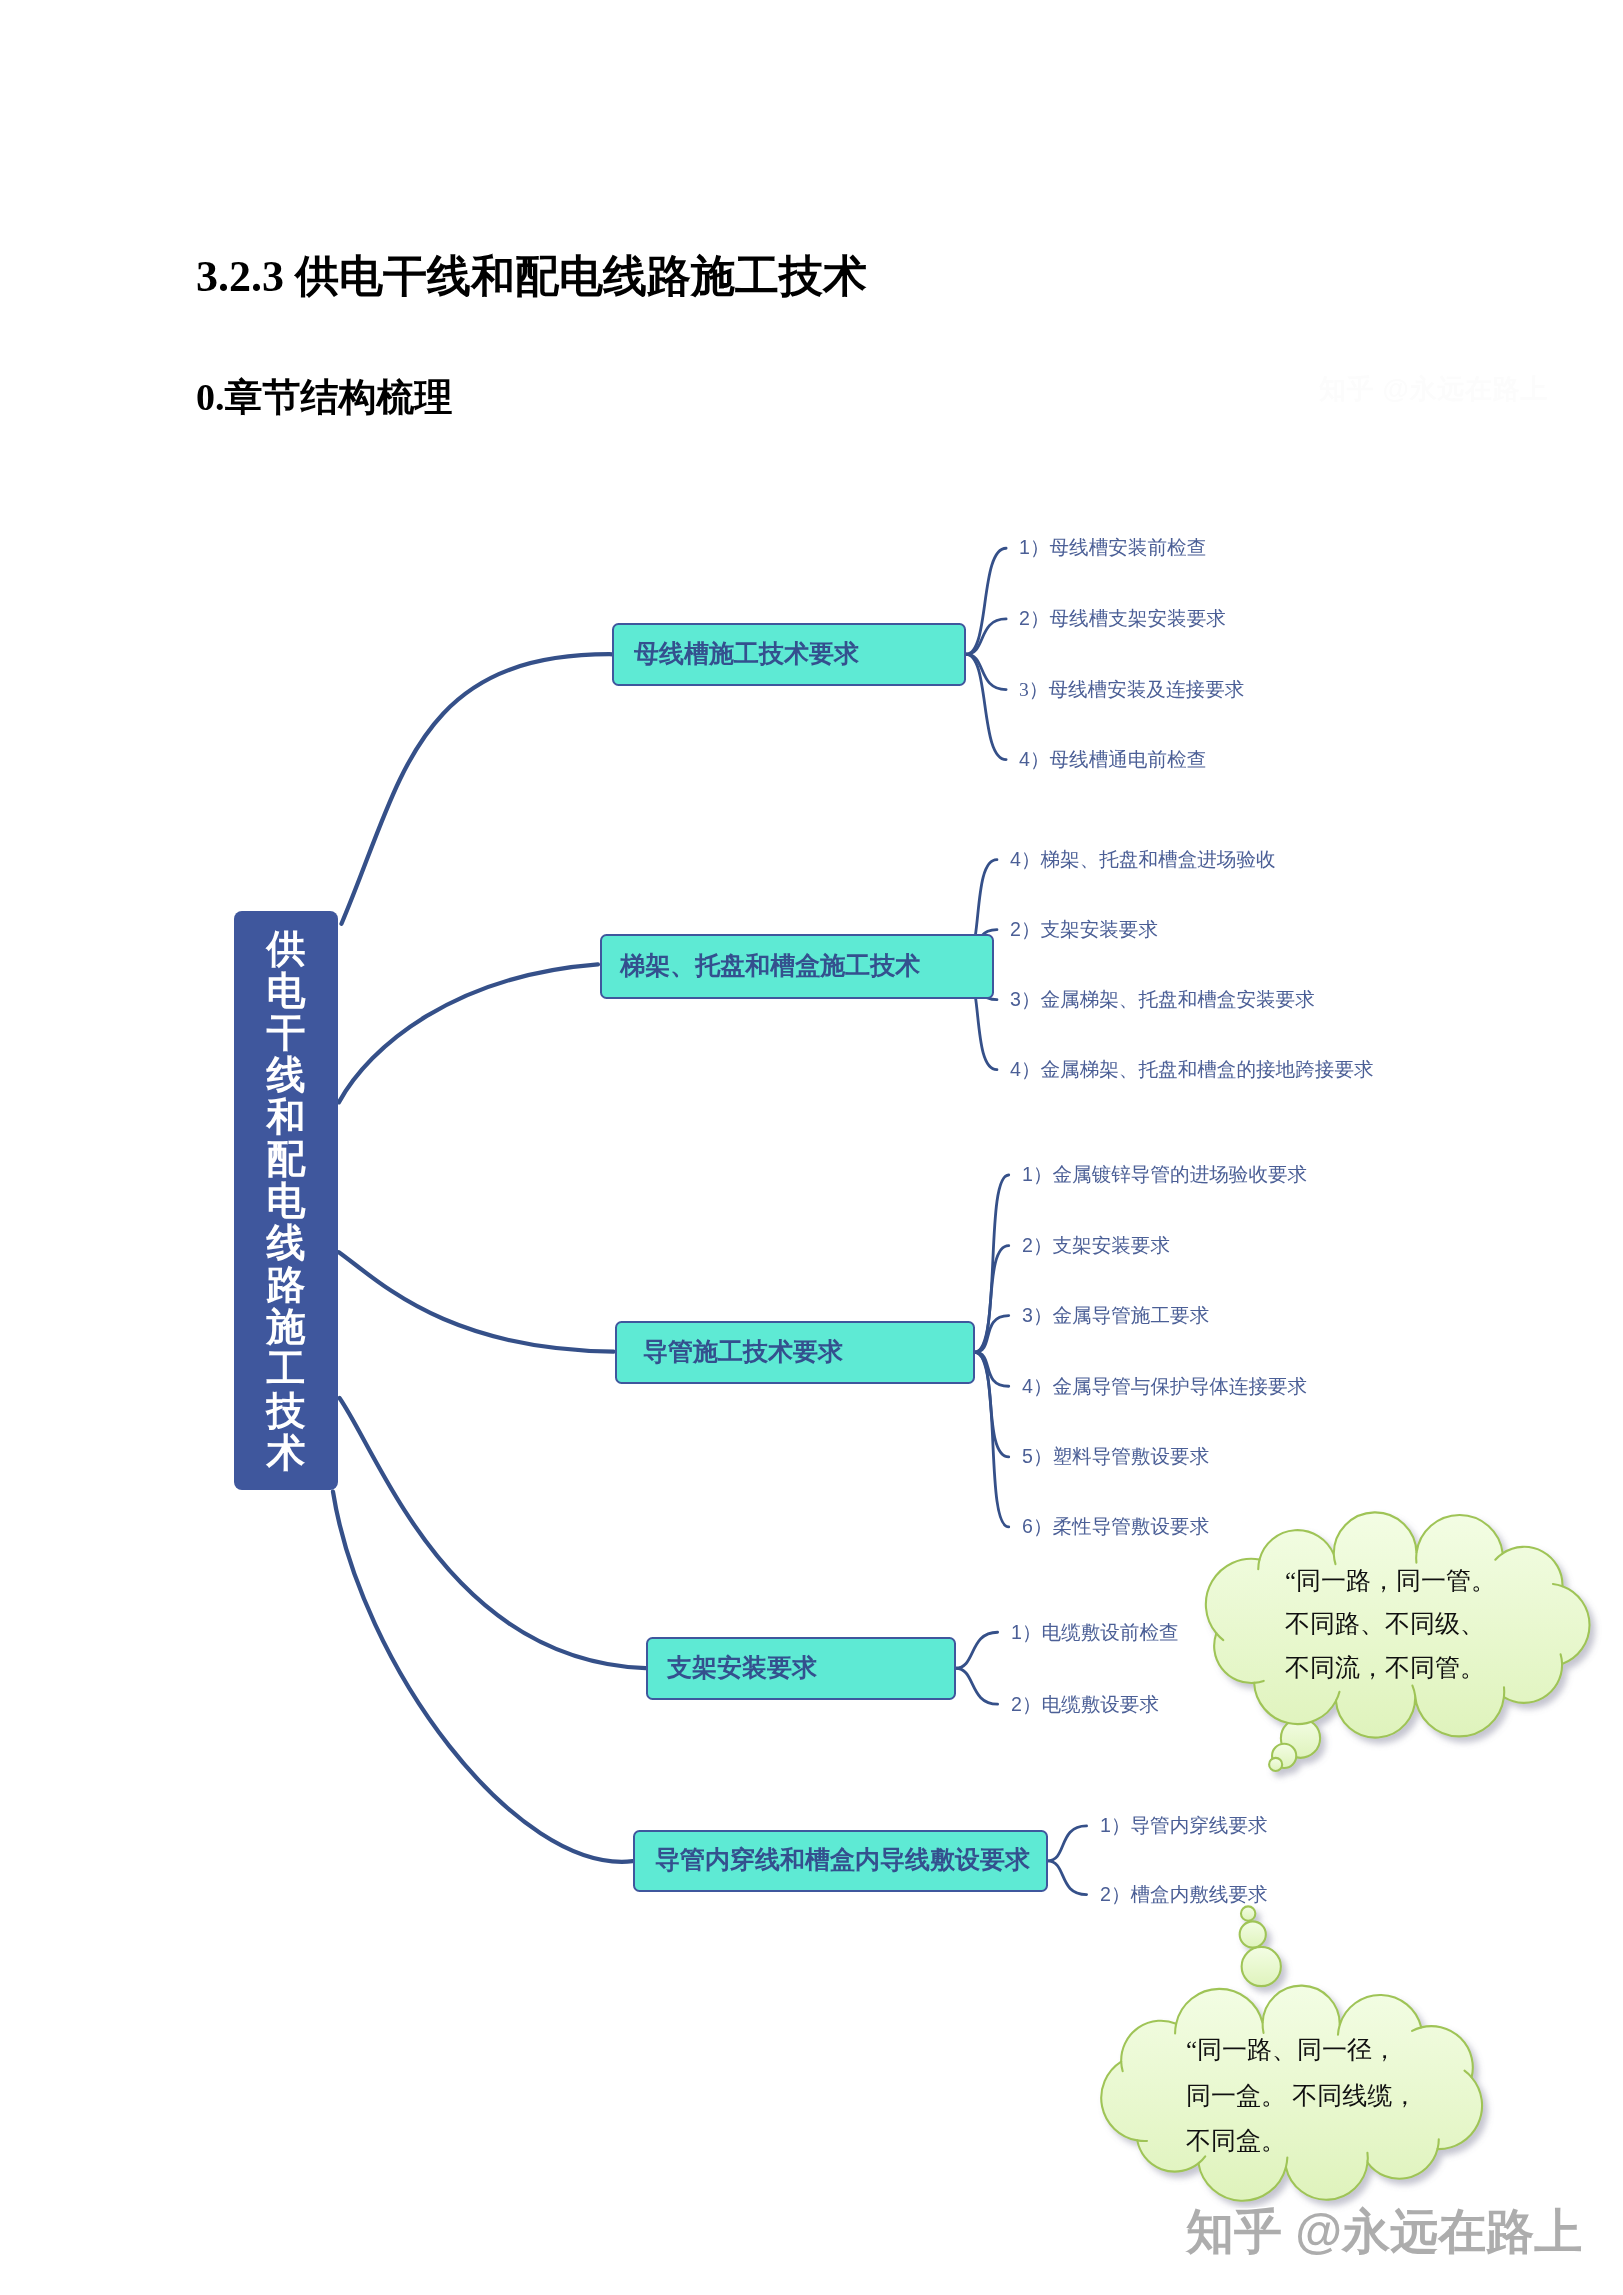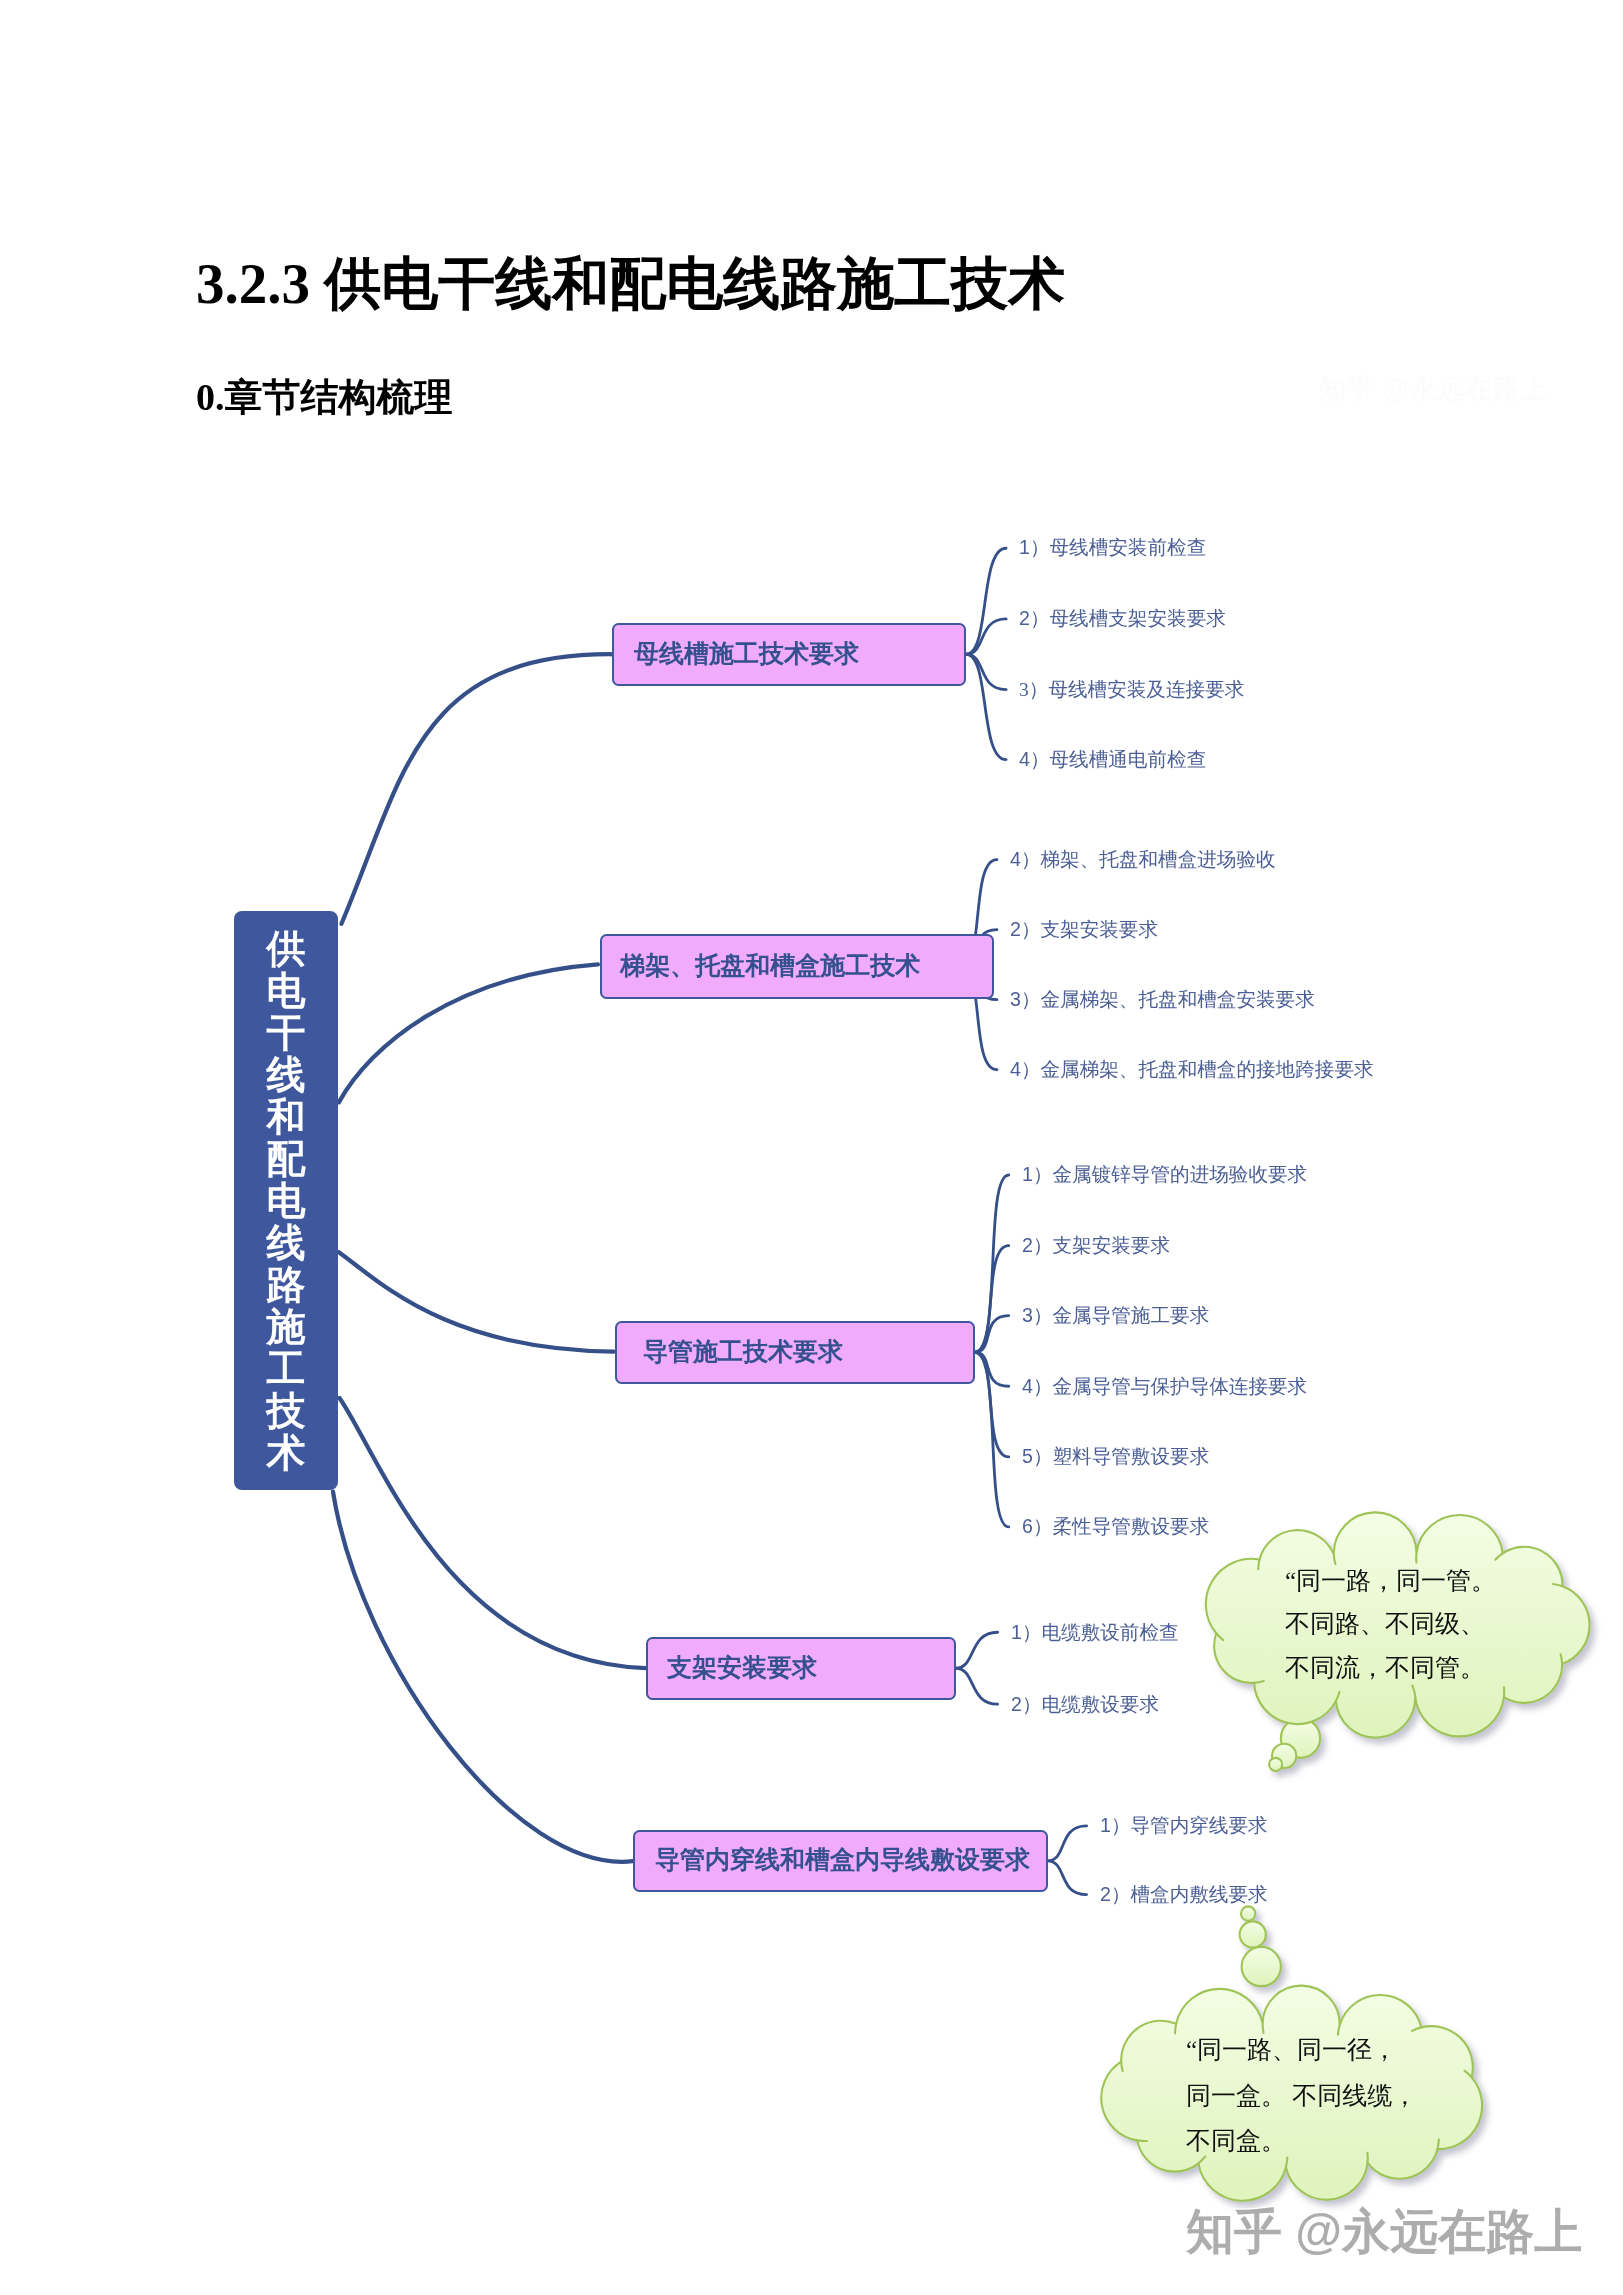--- a/index.html
+++ b/index.html
@@ -1,29 +1,29 @@
 <!DOCTYPE html>
 <html style="font-size:10.5px"><head>
 <meta charset="utf-8">
 <title>3.2.3 供电干线和配电线路施工技术</title>
 <style>
   html,body{margin:0;padding:0;background:#ffffff;}
   body{width:1623px;height:2295px;overflow:hidden;}
   .page{position:relative;width:1623px;height:2295px;background:#ffffff;
         font-family:"Liberation Sans",sans-serif;}
   .title{position:absolute;left:196px;top:255px;font-family:"Liberation Serif",serif;
-         font-weight:bold;font-size:57px;line-height:1;color:#000000;white-space:nowrap;}
+         font-weight:bold;font-size:44px;line-height:1;color:#000000;white-space:nowrap;}
   .subtitle{position:absolute;left:196px;top:378px;font-family:"Liberation Serif",serif;
          font-weight:bold;font-size:38px;line-height:1;color:#000000;white-space:nowrap;}
   svg.layer{position:absolute;left:0;top:0;width:1623px;height:2295px;}
   .rootbox{position:absolute;border-radius:7.9px;background:#3F579D;color:#ffffff;
            font-weight:bold;display:flex;flex-direction:column;
            align-items:center;justify-content:center;}
   .rootbox span{display:block;font-size:39px;line-height:42px;height:42px;text-align:center;}
-  .nodebox{position:absolute;background:#f0abfc;border:2.6px solid #3F579D;border-radius:6.5px;
+  .nodebox{position:absolute;background:#5eead4;border:2.6px solid #3F579D;border-radius:6.5px;
            box-sizing:border-box;display:flex;align-items:center;color:#34508E;
            font-weight:bold;font-size:25px;white-space:nowrap;}
   .nodebox span{position:relative;top:-1.3px;}
   .leaf{position:absolute;font-size:19.6px;line-height:1;white-space:nowrap;color:#4B5F96;
         transform:translateY(-50%);}
   .note{position:absolute;font-family:"Liberation Serif",serif;font-size:25px;
         color:#101010;white-space:nowrap;transform:translateY(-50%);}
   .wm{position:absolute;white-space:nowrap;font-weight:bold;color:#DCDCDC;}
 </style>
 </head>

